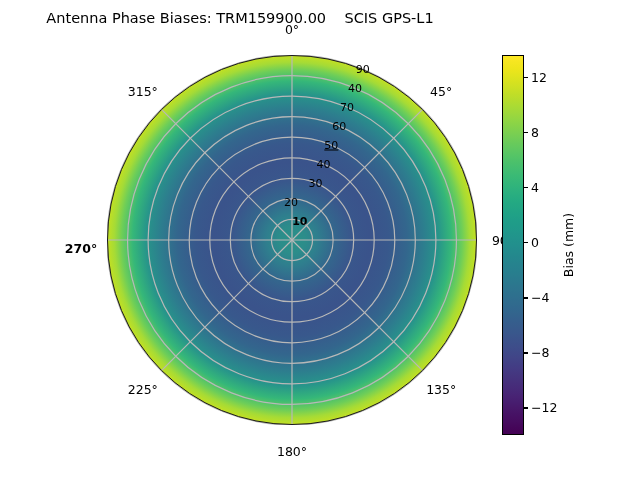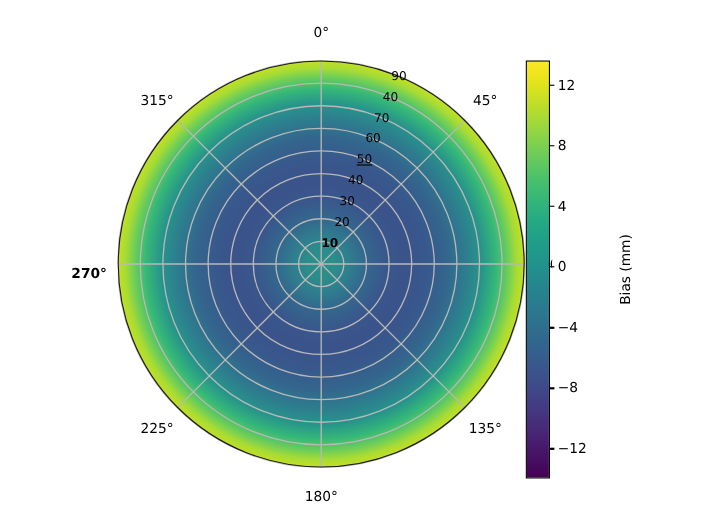--- a/index.html
+++ b/index.html
@@ -93,21 +93,21 @@
     top: 0;
     width: 502px;
     height: 480px;
     overflow: hidden;
     pointer-events: none;
   }
 
   
   #colorbar-wrap {
     position: absolute;
-    left: 478px;
+    left: 502px;
     top: 55px;
     width: 22px;
     height: 380px;
   }
   #colorbar-gradient {
     position: absolute;
     left: 0; top: 0;
     width: 22px;
     height: 380px;
     border: 1.3px solid #000000;
@@ -137,20 +137,21 @@
     transform: translate(-50%, -50%) rotate(-90deg);
     transform-origin: center center;
     white-space: nowrap;
   }
 </style>
 </head>
 <body>
 
 <div id="page">
 
+  <div id="plot-title">Antenna Phase Biases: TRM159900.00    SCIS GPS-L1</div>
 
   <div id="polar-axes">
 
     <div id="polar-disc">
       <div id="polar-field" style="background: radial-gradient(circle closest-side, rgb(42, 144, 137) 0%, rgb(44, 141, 138) 7%, rgb(47, 126, 142) 14%, rgb(51, 104, 141) 22%, rgb(57, 87, 140) 32%, rgb(58, 83, 139) 42%, rgb(56, 88, 140) 52%, rgb(51, 102, 141) 62%, rgb(45, 125, 142) 71%, rgb(39, 149, 138) 79%, rgb(53, 183, 121) 86%, rgb(110, 206, 88) 92%, rgb(165, 219, 54) 96%, rgb(197, 224, 33) 100%);"></div>
     </div>
 
     <svg class="grid-svg" viewBox="0 0 370 370">
       <g id="grid-circles" stroke="#b8b8b8" stroke-width="1.2" fill="none">
           <circle cx="185" cy="185" r="20.555555555555554"></circle>
@@ -172,21 +173,21 @@
           <line x1="185" y1="185" x2="54.18524548048873" y2="315.8147545195113"></line>
           <line x1="185" y1="185" x2="0" y2="185.00000000000003"></line>
           <line x1="185" y1="185" x2="54.185245480488675" y2="54.18524548048873"></line>
         </g>
     </svg>
 
     <div id="polar-rim"></div>
 
     <div id="r-labels">
         <div class="r-label" style="left: 192.866px; top: 166.009px; font-weight: bold;">10</div>
-        <div class="r-label" style="left: 204px; top: 147.018px;">20</div>
+        <div class="r-label" style="left: 184px; top: 147.018px;">20</div>
         <div class="r-label" style="left: 208.599px; top: 128.027px;">30</div>
         <div class="r-label" style="left: 216.465px; top: 109.037px;">40</div>
         <div class="r-label" style="left: 224.331px; top: 90.0457px; text-decoration: underline;">50</div>
         <div class="r-label" style="left: 232.198px; top: 71.0549px;">60</div>
         <div class="r-label" style="left: 240.064px; top: 52.064px;">70</div>
         <div class="r-label" style="left: 247.93px; top: 33.0731px;">40</div>
         <div class="r-label" style="left: 255.796px; top: 14.0823px;">90</div>
       </div>
   </div>
 

